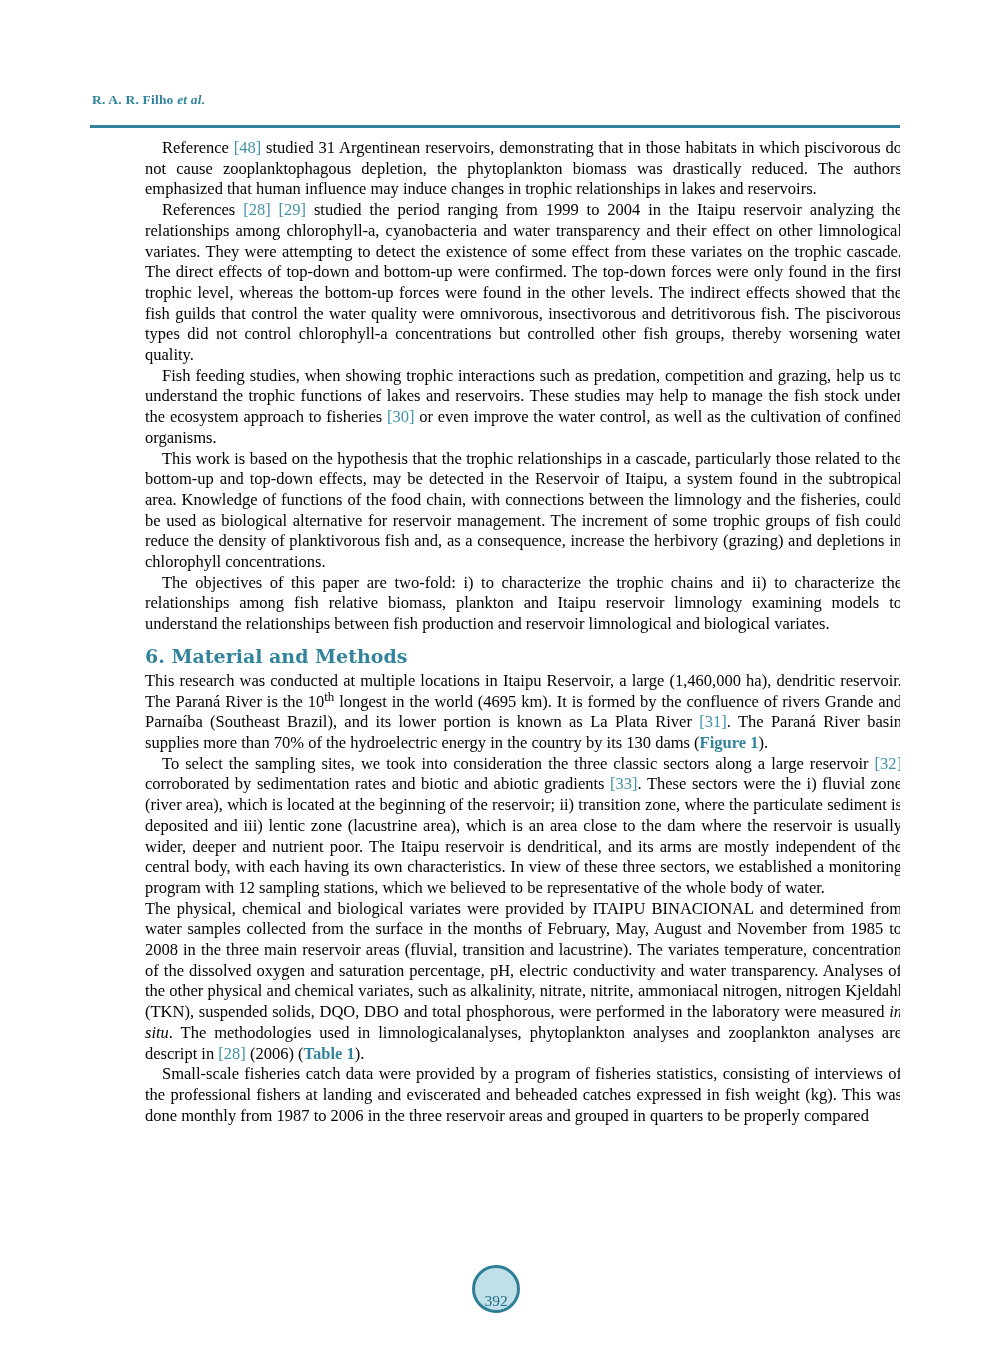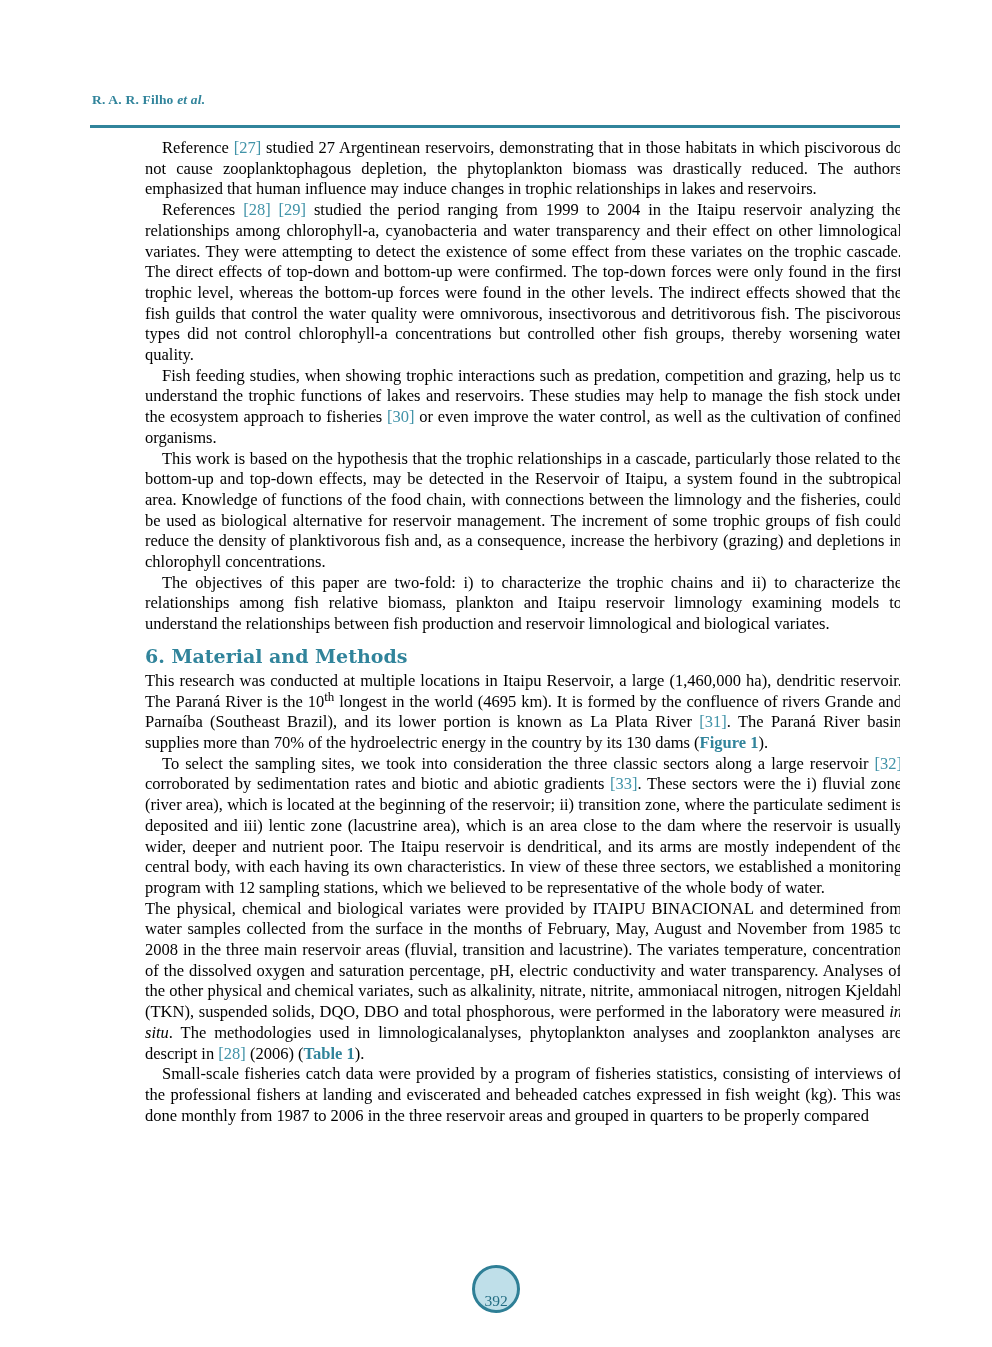--- a/index.html
+++ b/index.html
@@ -61,21 +61,21 @@
 </head>
 <body>
 
 <div class="page">
   <div class="running-head">
     <span>R. A. R. Filho </span><span class="it">et al.</span>
   </div>
   <div class="head-rule"></div>
 
   <div class="article">
-      <p class="indent"><span>Reference </span><span class="seg-link">[27]</span><span> studied 27 Argentinean reservoirs, demonstrating that in those habitats in which piscivorous do not cause zooplanktophagous depletion, the phytoplankton biomass was drastically reduced. The authors emphasized that human influence may induce changes in trophic relationships in lakes and reservoirs.</span></p>
+      <p class="indent"><span>Reference </span><span class="seg-link">[48]</span><span> studied 31 Argentinean reservoirs, demonstrating that in those habitats in which piscivorous do not cause zooplanktophagous depletion, the phytoplankton biomass was drastically reduced. The authors emphasized that human influence may induce changes in trophic relationships in lakes and reservoirs.</span></p>
       <p class="indent"><span>References </span><span class="seg-link">[28]</span><span> </span><span class="seg-link">[29]</span><span> studied the period ranging from 1999 to 2004 in the Itaipu reservoir analyzing the relationships among chlorophyll-a, cyanobacteria and water transparency and their effect on other limnological variates. They were attempting to detect the existence of some effect from these variates on the trophic cascade. The direct effects of top-down and bottom-up were confirmed. The top-down forces were only found in the first trophic level, whereas the bottom-up forces were found in the other levels. The indirect effects showed that the fish guilds that control the water quality were omnivorous, insectivorous and detritivorous fish. The piscivorous types did not control chlorophyll-a concentrations but controlled other fish groups, thereby worsening water quality.</span></p>
       <p class="indent"><span>Fish feeding studies, when showing trophic interactions such as predation, competition and grazing, help us to understand the trophic functions of lakes and reservoirs. These studies may help to manage the fish stock under the ecosystem approach to fisheries </span><span class="seg-link">[30]</span><span> or even improve the water control, as well as the cultivation of confined organisms.</span></p>
       <p class="indent"><span>This work is based on the hypothesis that the trophic relationships in a cascade, particularly those related to the bottom-up and top-down effects, may be detected in the Reservoir of Itaipu, a system found in the subtropical area. Knowledge of functions of the food chain, with connections between the limnology and the fisheries, could be used as biological alternative for reservoir management. The increment of some trophic groups of fish could reduce the density of planktivorous fish and, as a consequence, increase the herbivory (grazing) and depletions in chlorophyll concentrations.</span></p>
       <p class="indent"><span>The objectives of this paper are two-fold: i) to characterize the trophic chains and ii) to characterize the relationships among fish relative biomass, plankton and Itaipu reservoir limnology examining models to understand the relationships between fish production and reservoir limnological and biological variates.</span></p>
       <h2 class="h1">6. Material and Methods</h2>
       <p><span>This research was conducted at multiple locations in Itaipu Reservoir, a large (1,460,000 ha), dendritic reservoir. The Paraná River is the 10</span><span class="seg-sup">th</span><span> longest in the world (4695 km). It is formed by the confluence of rivers Grande and Parnaíba (Southeast Brazil), and its lower portion is known as La Plata River </span><span class="seg-link">[31]</span><span>. The Paraná River basin supplies more than 70% of the hydroelectric energy in the country by its 130 dams (</span><span class="seg-boldlink">Figure 1</span><span>).</span></p>
       <p class="indent"><span>To select the sampling sites, we took into consideration the three classic sectors along a large reservoir </span><span class="seg-link">[32]</span><span> corroborated by sedimentation rates and biotic and abiotic gradients </span><span class="seg-link">[33]</span><span>. These sectors were the i) fluvial zone (river area), which is located at the beginning of the reservoir; ii) transition zone, where the particulate sediment is deposited and iii) lentic zone (lacustrine area), which is an area close to the dam where the reservoir is usually wider, deeper and nutrient poor. The Itaipu reservoir is dendritical, and its arms are mostly independent of the central body, with each having its own characteristics. In view of these three sectors, we established a monitoring program with 12 sampling stations, which we believed to be representative of the whole body of water.</span></p>
       <p><span>The physical, chemical and biological variates were provided by ITAIPU BINACIONAL and determined from water samples collected from the surface in the months of February, May, August and November from 1985 to 2008 in the three main reservoir areas (fluvial, transition and lacustrine). The variates temperature, concentration of the dissolved oxygen and saturation percentage, pH, electric conductivity and water transparency. Analyses of the other physical and chemical variates, such as alkalinity, nitrate, nitrite, ammoniacal nitrogen, nitrogen Kjeldahl (TKN), suspended solids, DQO, DBO and total phosphorous, were performed in the laboratory were measured </span><span class="seg-italic">in situ</span><span>. The methodologies used in limnologicalanalyses, phytoplankton analyses and zooplankton analyses are descript in </span><span class="seg-link">[28]</span><span> (2006) (</span><span class="seg-boldlink">Table 1</span><span>).</span></p>
       <p class="indent"><span>Small-scale fisheries catch data were provided by a program of fisheries statistics, consisting of interviews of the professional fishers at landing and eviscerated and beheaded catches expressed in fish weight (kg). This was done monthly from 1987 to 2006 in the three reservoir areas and grouped in quarters to be properly compared</span></p>
     </div>

